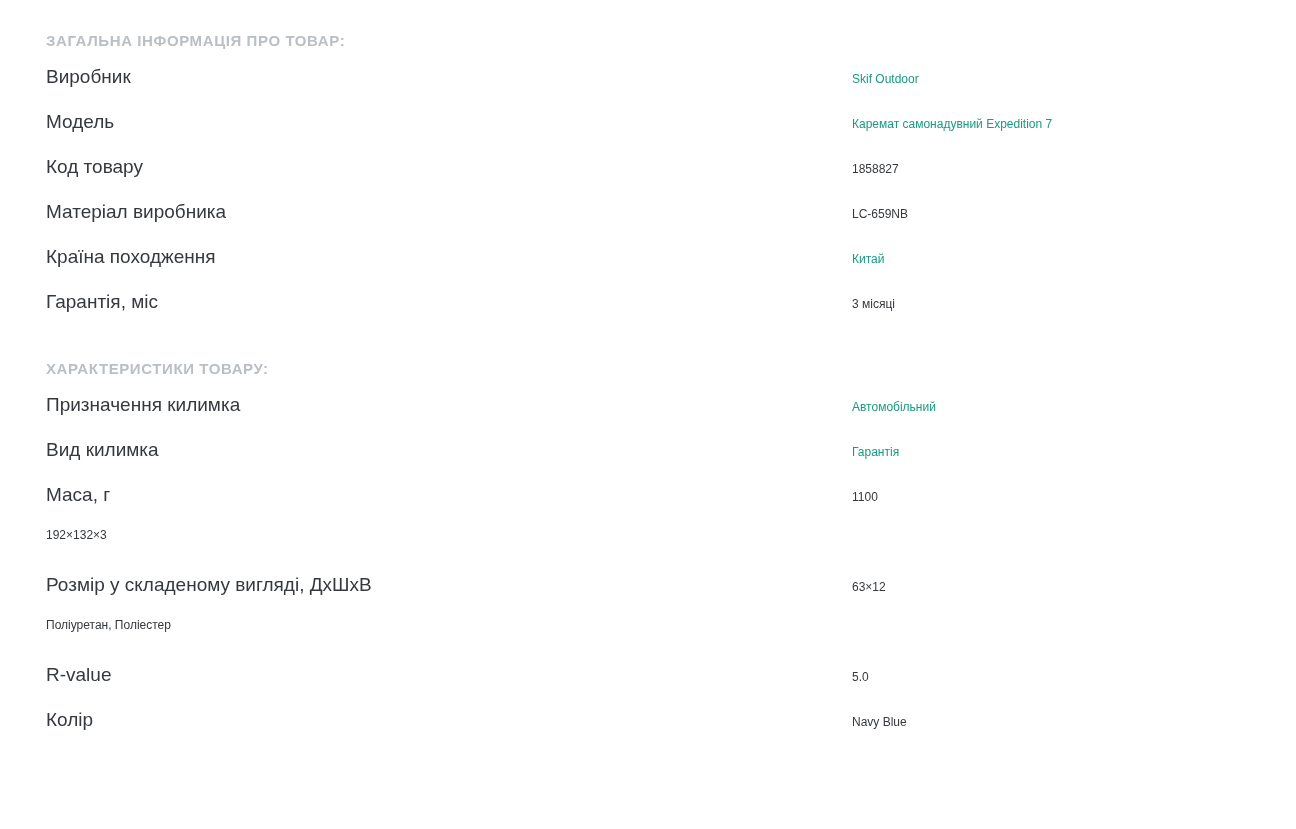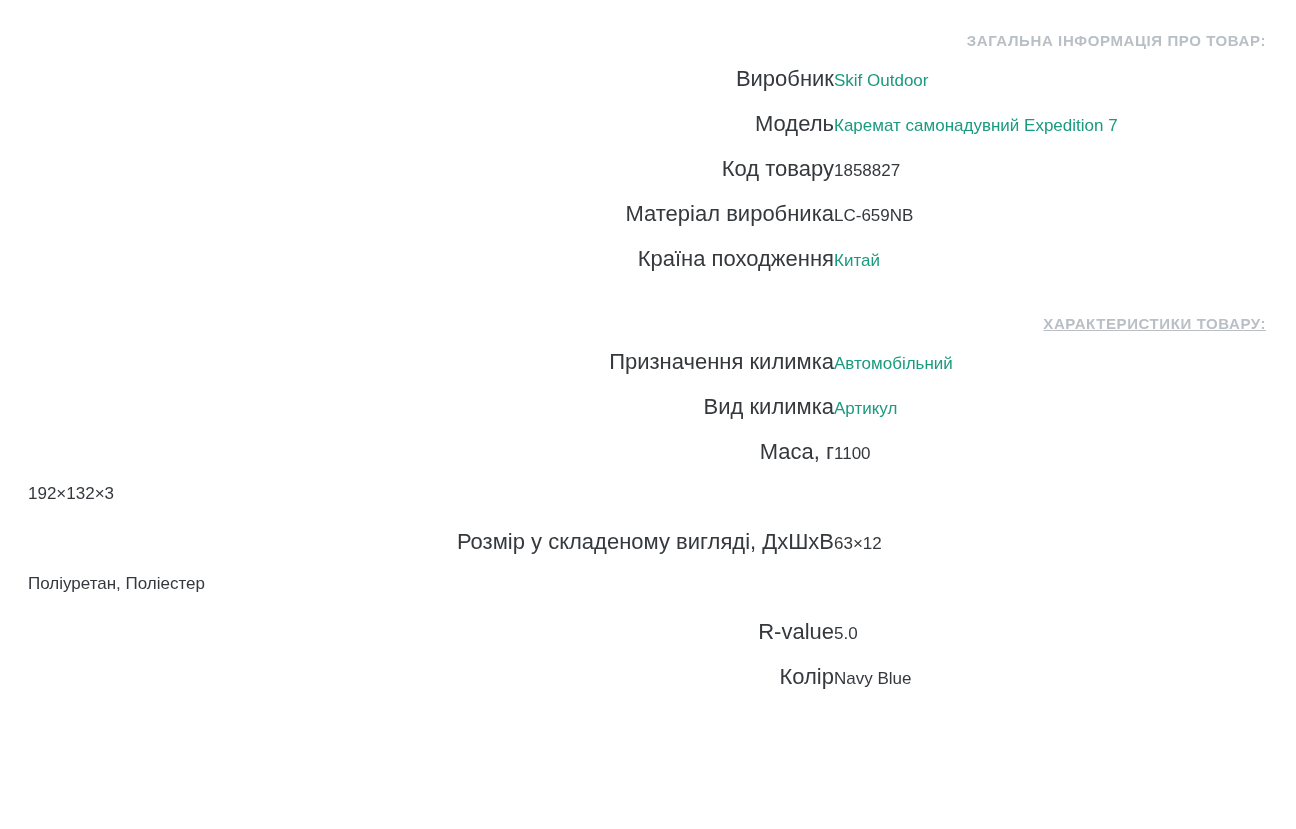--- a/index.html
+++ b/index.html
@@ -8,54 +8,52 @@
     background: #ffffff;
   }
   body {
     width: 1296px;
     height: 829px;
     font-family: "Liberation Sans", sans-serif;
     color: #2b2f33;
     overflow: hidden;
   }
   .page {
-    padding: 18px 30px 0 28px;
+    padding: 18px 30px 0 46px;
     box-sizing: border-box;
-    text-align: right;
   }
   .section {
     margin-bottom: 0;
   }
   .section-title {
     font-size: 15px;
     letter-spacing: 0.6px;
     text-transform: uppercase;
     color: #b9bfc4;
     font-weight: 700;
     margin: 14px 0 16px 0;
   }
   .section + .section .section-title {
     margin-top: 40px;
-    text-decoration: underline;
   }
   .spec-row {
     display: flex;
     align-items: baseline;
     min-height: 30px;
     margin-bottom: 15px;
   }
   .spec-label {
     width: 806px;
     flex: 0 0 806px;
-    font-size: 22px;
+    font-size: 19px;
     color: #35393d;
     line-height: 1.3;
   }
   .spec-value {
-    font-size: 17px;
+    font-size: 12px;
     color: #35393d;
     line-height: 1.3;
   }
   .spec-value.link {
     color: #1a9a7f;
   }
 </style>
 </head>
 <body>
 
@@ -82,33 +80,37 @@
     <div class="spec-row">
       <div class="spec-label">Матеріал виробника</div>
       <div class="spec-value">LC-659NB</div>
     </div>
 
     <div class="spec-row">
       <div class="spec-label">Країна походження</div>
       <div class="spec-value link">Китай</div>
     </div>
 
+    <div class="spec-row">
+      <div class="spec-label">Гарантія, міс</div>
+      <div class="spec-value">3 місяці</div>
+    </div>
   </div>
 
   <div class="section">
     <div class="section-title">ХАРАКТЕРИСТИКИ ТОВАРУ:</div>
 
     <div class="spec-row">
       <div class="spec-label">Призначення килимка</div>
       <div class="spec-value link">Автомобільний</div>
     </div>
 
     <div class="spec-row">
       <div class="spec-label">Вид килимка</div>
-      <div class="spec-value link">Артикул</div>
+      <div class="spec-value link">Гарантія</div>
     </div>
 
     <div class="spec-row">
       <div class="spec-label">Маса, г</div>
       <div class="spec-value">1100</div>
     </div>
 
     <div class="spec-row">
       <div class="spec-value">192×132×3</div>
     </div>

